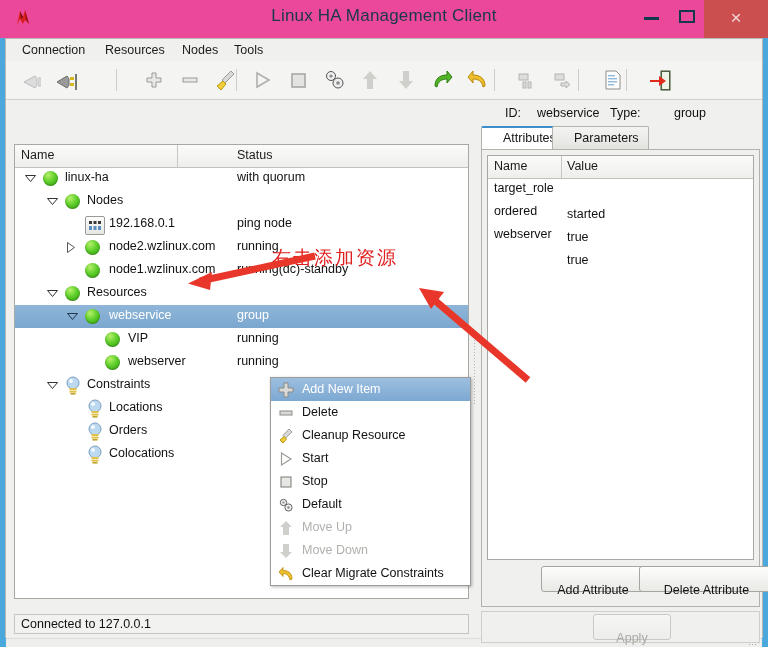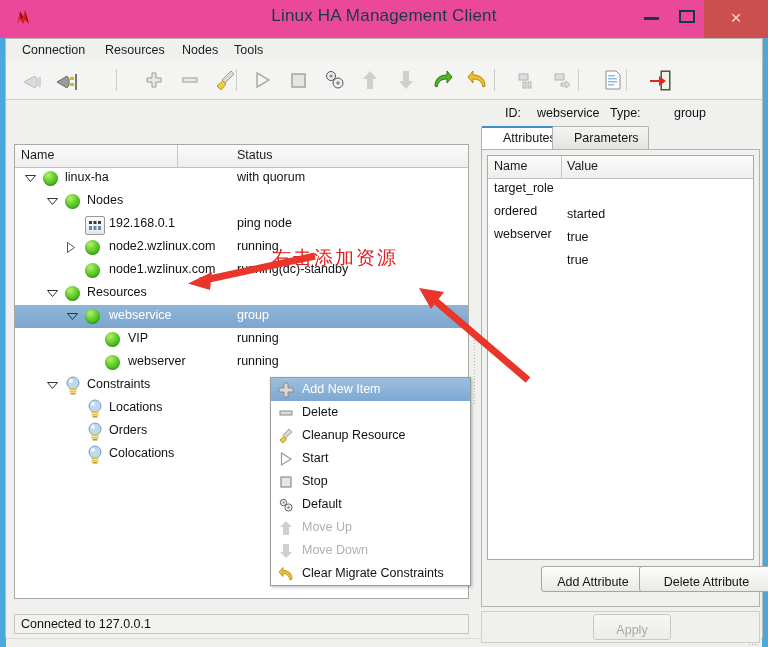--- a/index.html
+++ b/index.html
@@ -94,21 +94,21 @@
            background:linear-gradient(#fbfbfb,#eeeeec);border-bottom:1px solid #c2c2bd;}
   .attrhdr .ac{position:absolute;top:3px;font-size:12.5px;color:#1a1a1a;}
   .attrhdr .adiv{position:absolute;left:73px;top:0;width:1px;height:22px;background:#c8c8c3;}
   .arow{position:absolute;left:0;width:100%;height:23px;}
   .arow .an{position:absolute;left:6px;top:3px;font-size:12.5px;color:#111;}
   .arow .av{position:absolute;left:79px;top:3px;font-size:12.5px;color:#111;margin-top:26px;}
 
   .btnrow{position:absolute;left:5px;top:416px;width:267px;height:30px;}
   .gbtn{position:absolute;top:0;height:26px;box-sizing:border-box;font-size:12.5px;color:#131313;
         background:linear-gradient(#fdfdfd,#e9e9e6);border:1px solid #a6a6a1;border-radius:3px;
-        text-align:center;padding-top:8px;}
+        text-align:center;padding-top:16px;}
   .gbtn.disabled{color:#a9a9a5;background:linear-gradient(#f6f6f4,#ececea);border-color:#c9c9c4;}
 
   .applyrow{position:absolute;left:2px;top:511px;width:279px;height:32px;
             background:#f0f0ef;border:1px solid #cfcfca;box-sizing:border-box;}
 
   
   .ctxmenu{position:absolute;left:264px;top:277px;width:199px;
            background:#ffffff;border:1px solid #9c9c98;box-shadow:1px 1px 3px rgba(0,0,0,.28);
            z-index:40;}
   .mi{position:relative;height:23px;}

